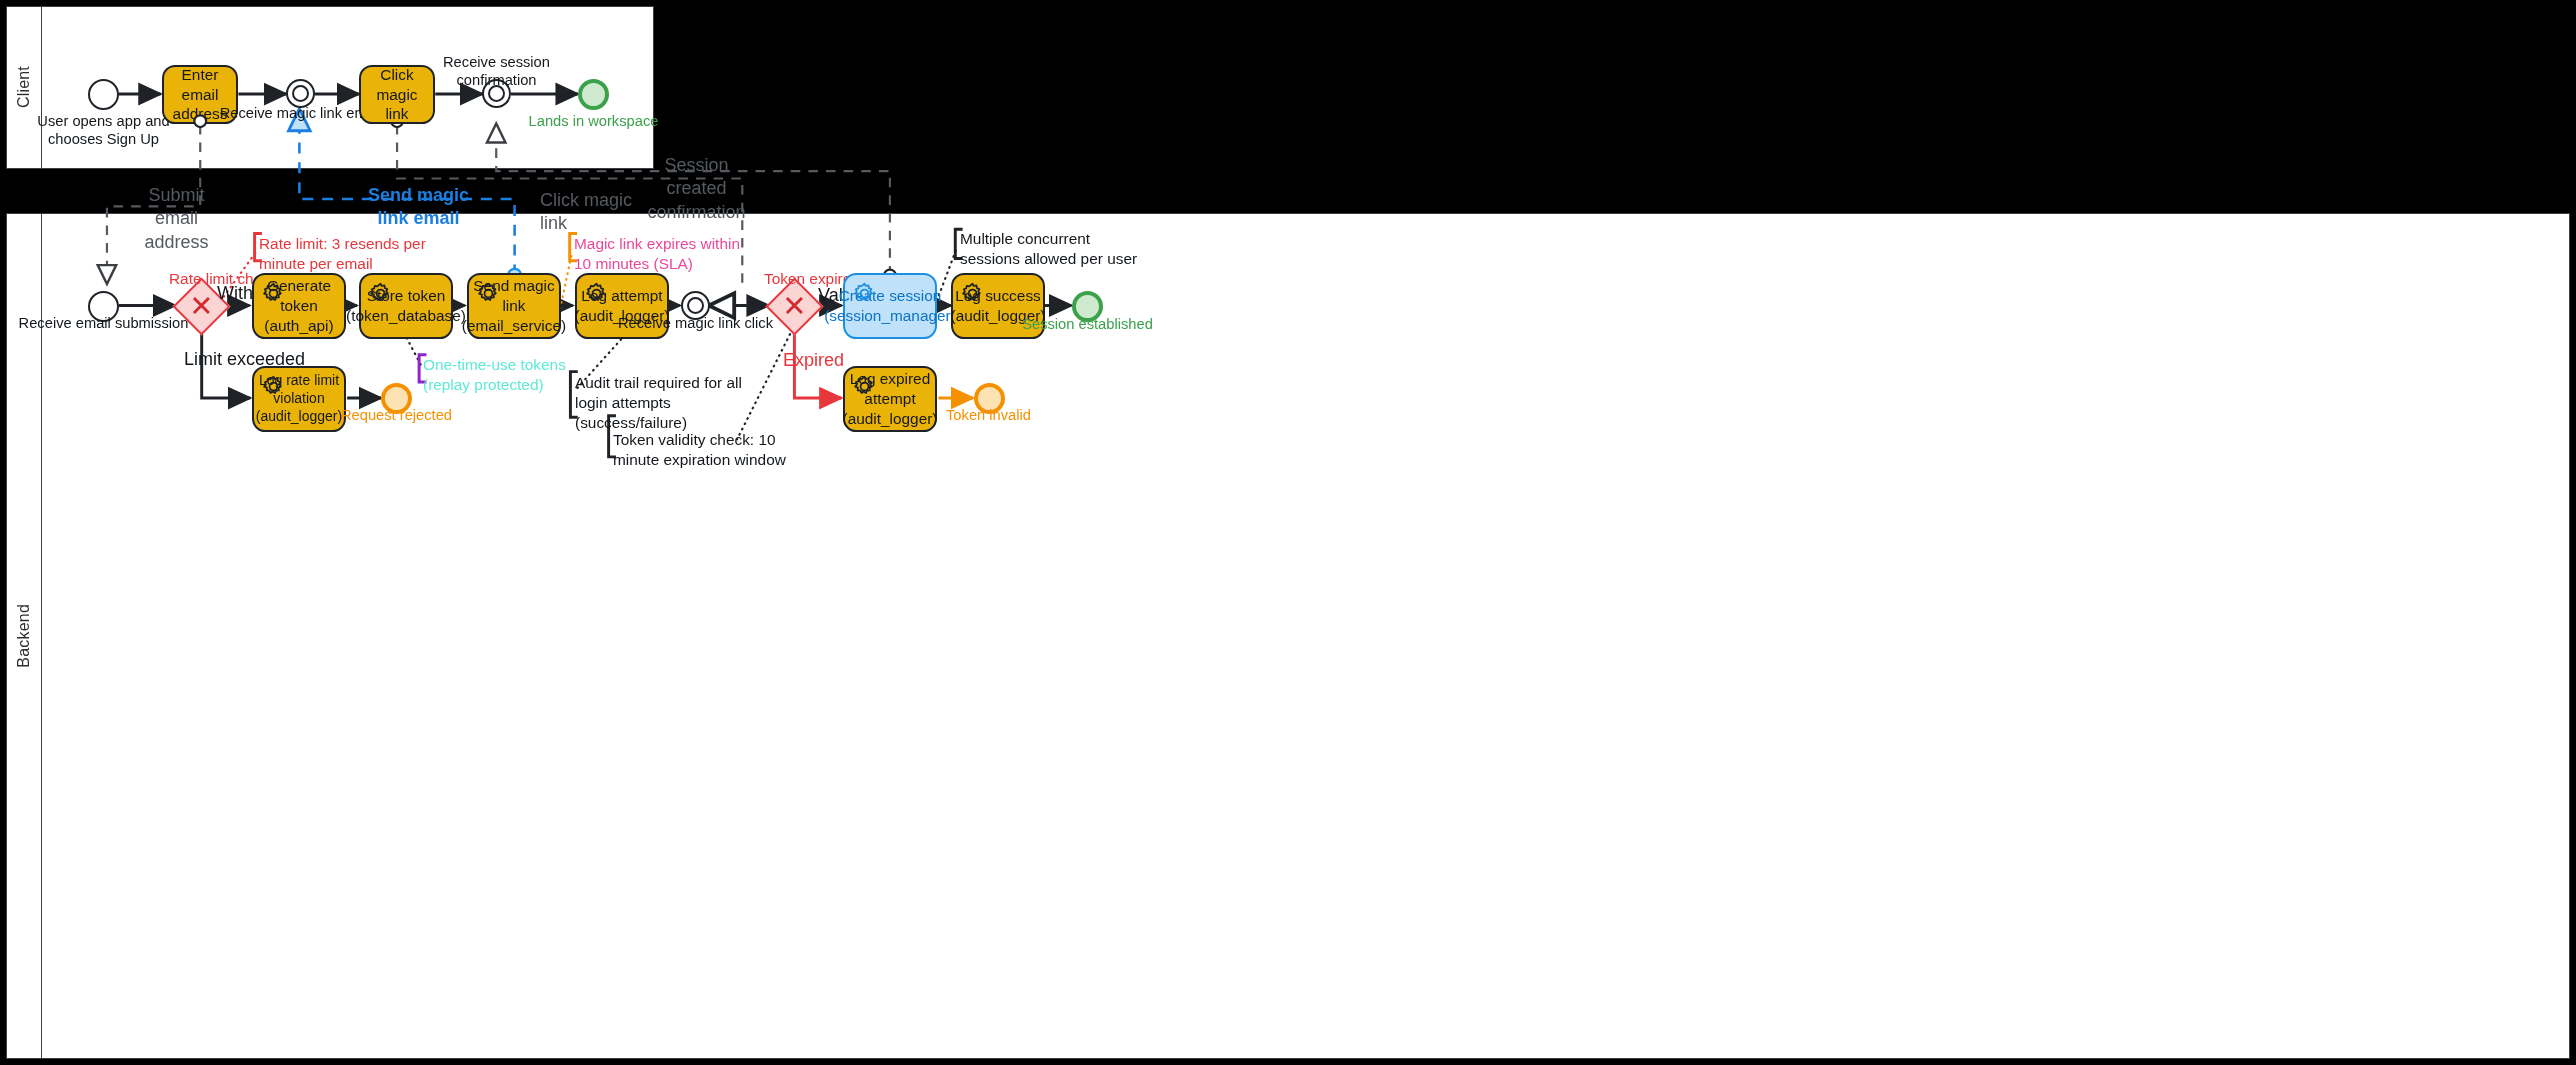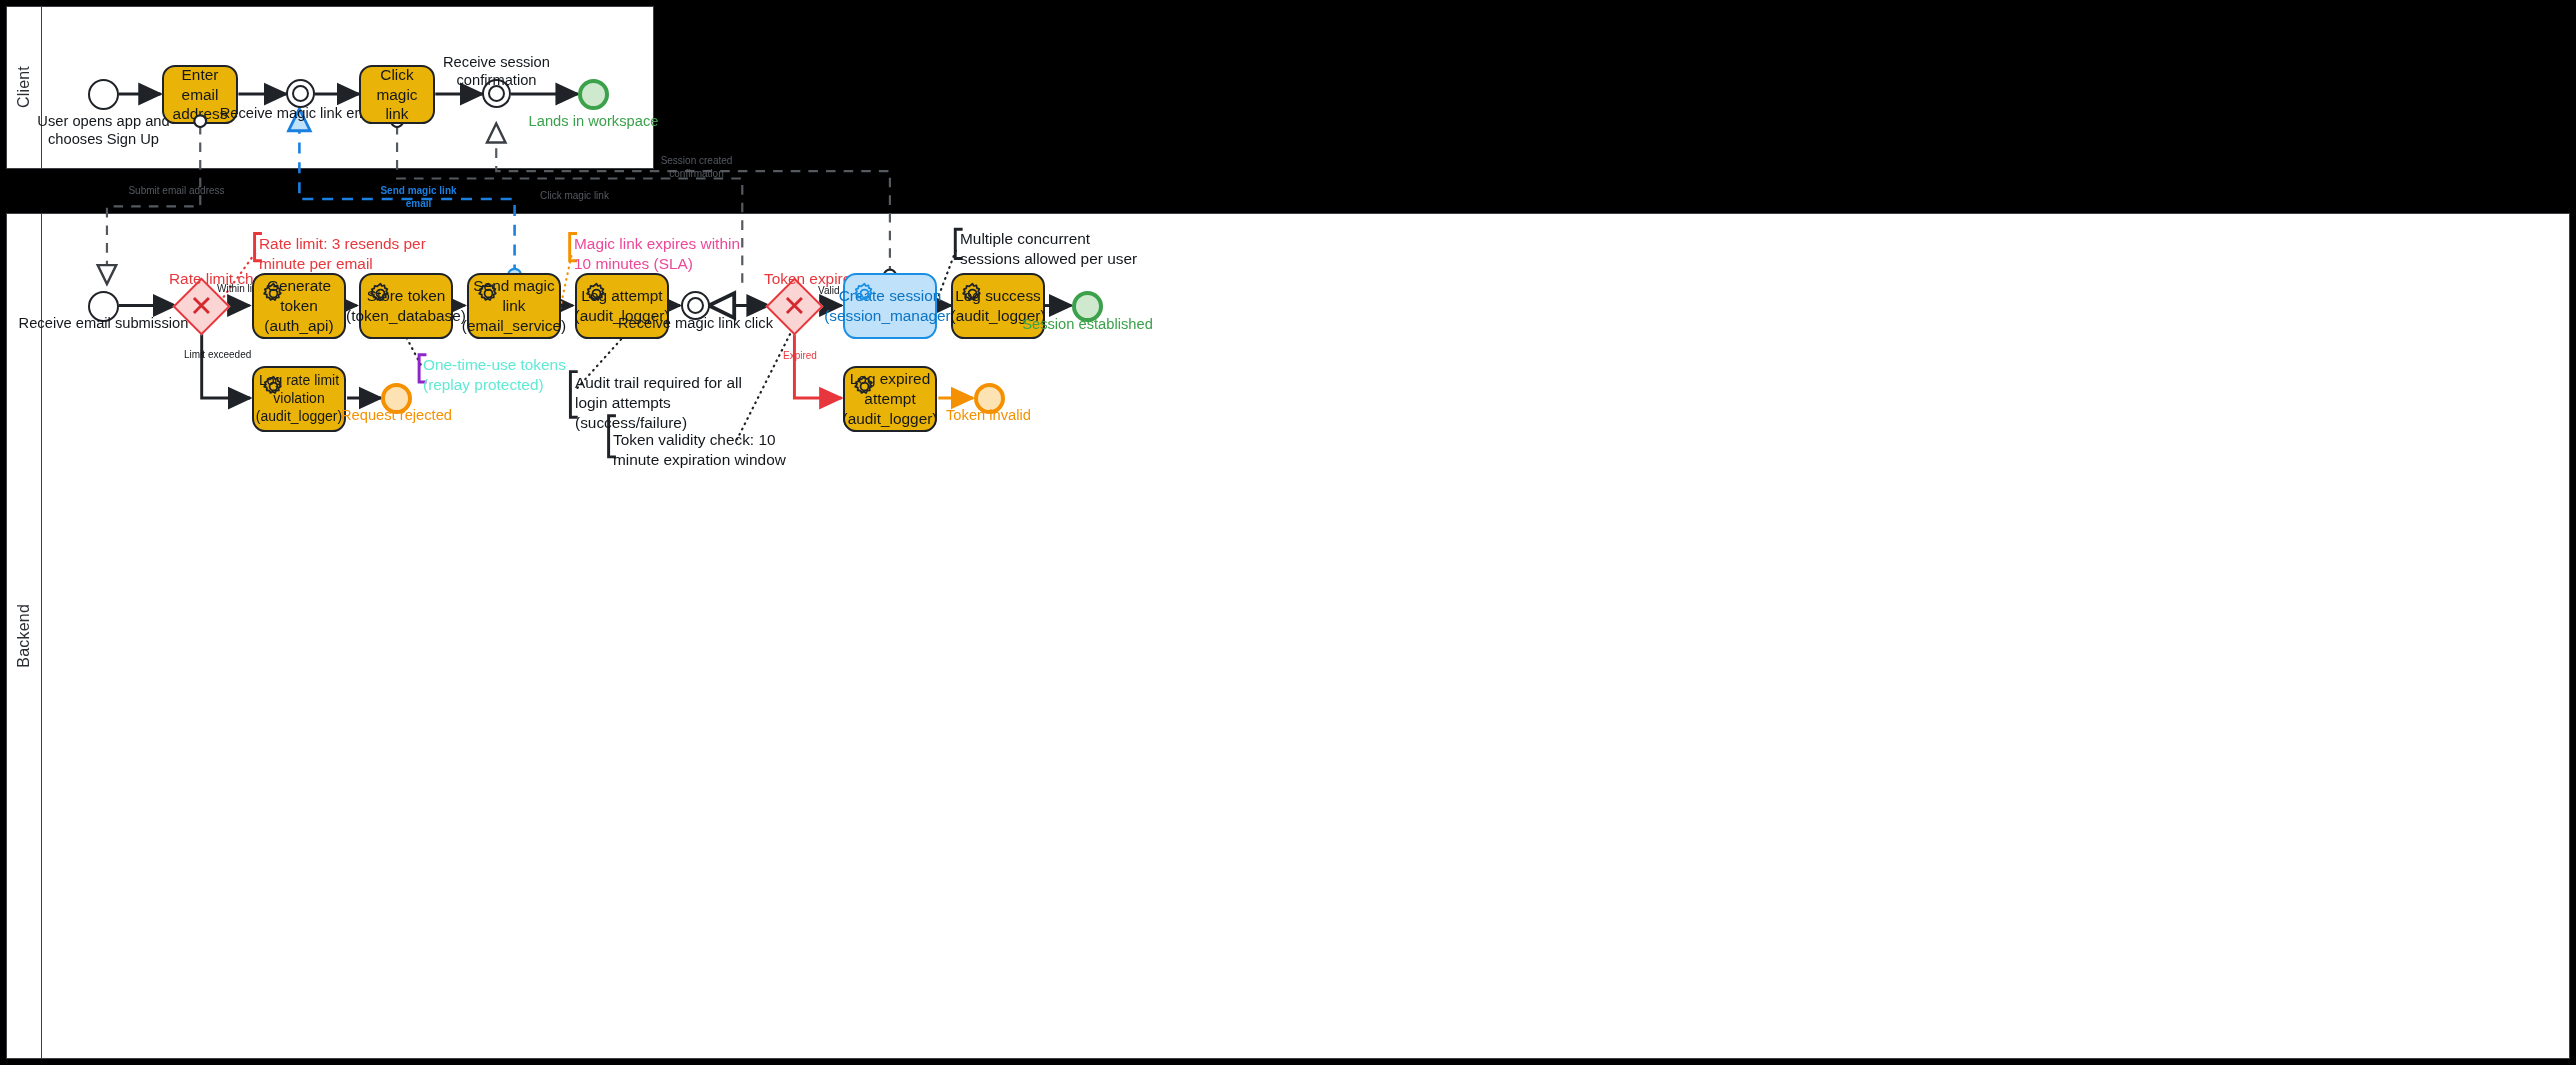--- a/index.html
+++ b/index.html
@@ -23,21 +23,21 @@
                     border:2.6px solid #1f2328;border-radius:50%;}
   .evt.end-green{border:4.4px solid #3ba14a;background:#cfe9cf;}
   .evt.end-orange{border:4.4px solid #f59100;background:#fde3b4;}
   .elabel{position:absolute;text-align:center;font-size:14.7px;line-height:1.25;color:#14181c;width:191px;}
   .elabel.green{color:#3ba14a;}
   .elabel.orange{color:#f59100;}
   .gw{position:absolute;width:57px;height:57px;background:#fbd4d4;border:2.9px solid #e8373c;
       transform:rotate(45deg);box-sizing:border-box;}
   .gwx{position:absolute;font-size:32px;font-weight:bold;color:#d42a2f;
        display:flex;align-items:center;justify-content:center;width:57px;height:57px;line-height:1;}
-  .flowlbl{position:absolute;font-size:10px;color:#14181c;white-space:nowrap;}
+  .flowlbl{position:absolute;font-size:18px;color:#14181c;white-space:nowrap;}
   .flowlbl.red{color:#e8373c;}
   .flowlbl.blue{color:#1a7fe0;font-weight:bold;}
   .flowlbl.grey{color:#555a60;}
   .anno{position:absolute;font-size:15.4px;line-height:1.3;color:#14181c;}
   .anno.red{color:#e8373c;}
   .anno.orange{color:#ec4899;}
   .anno.purple{color:#5eead4;}
   .gwname{position:absolute;font-size:15.4px;color:#e8373c;white-space:nowrap;}
 </style>
 </head>

